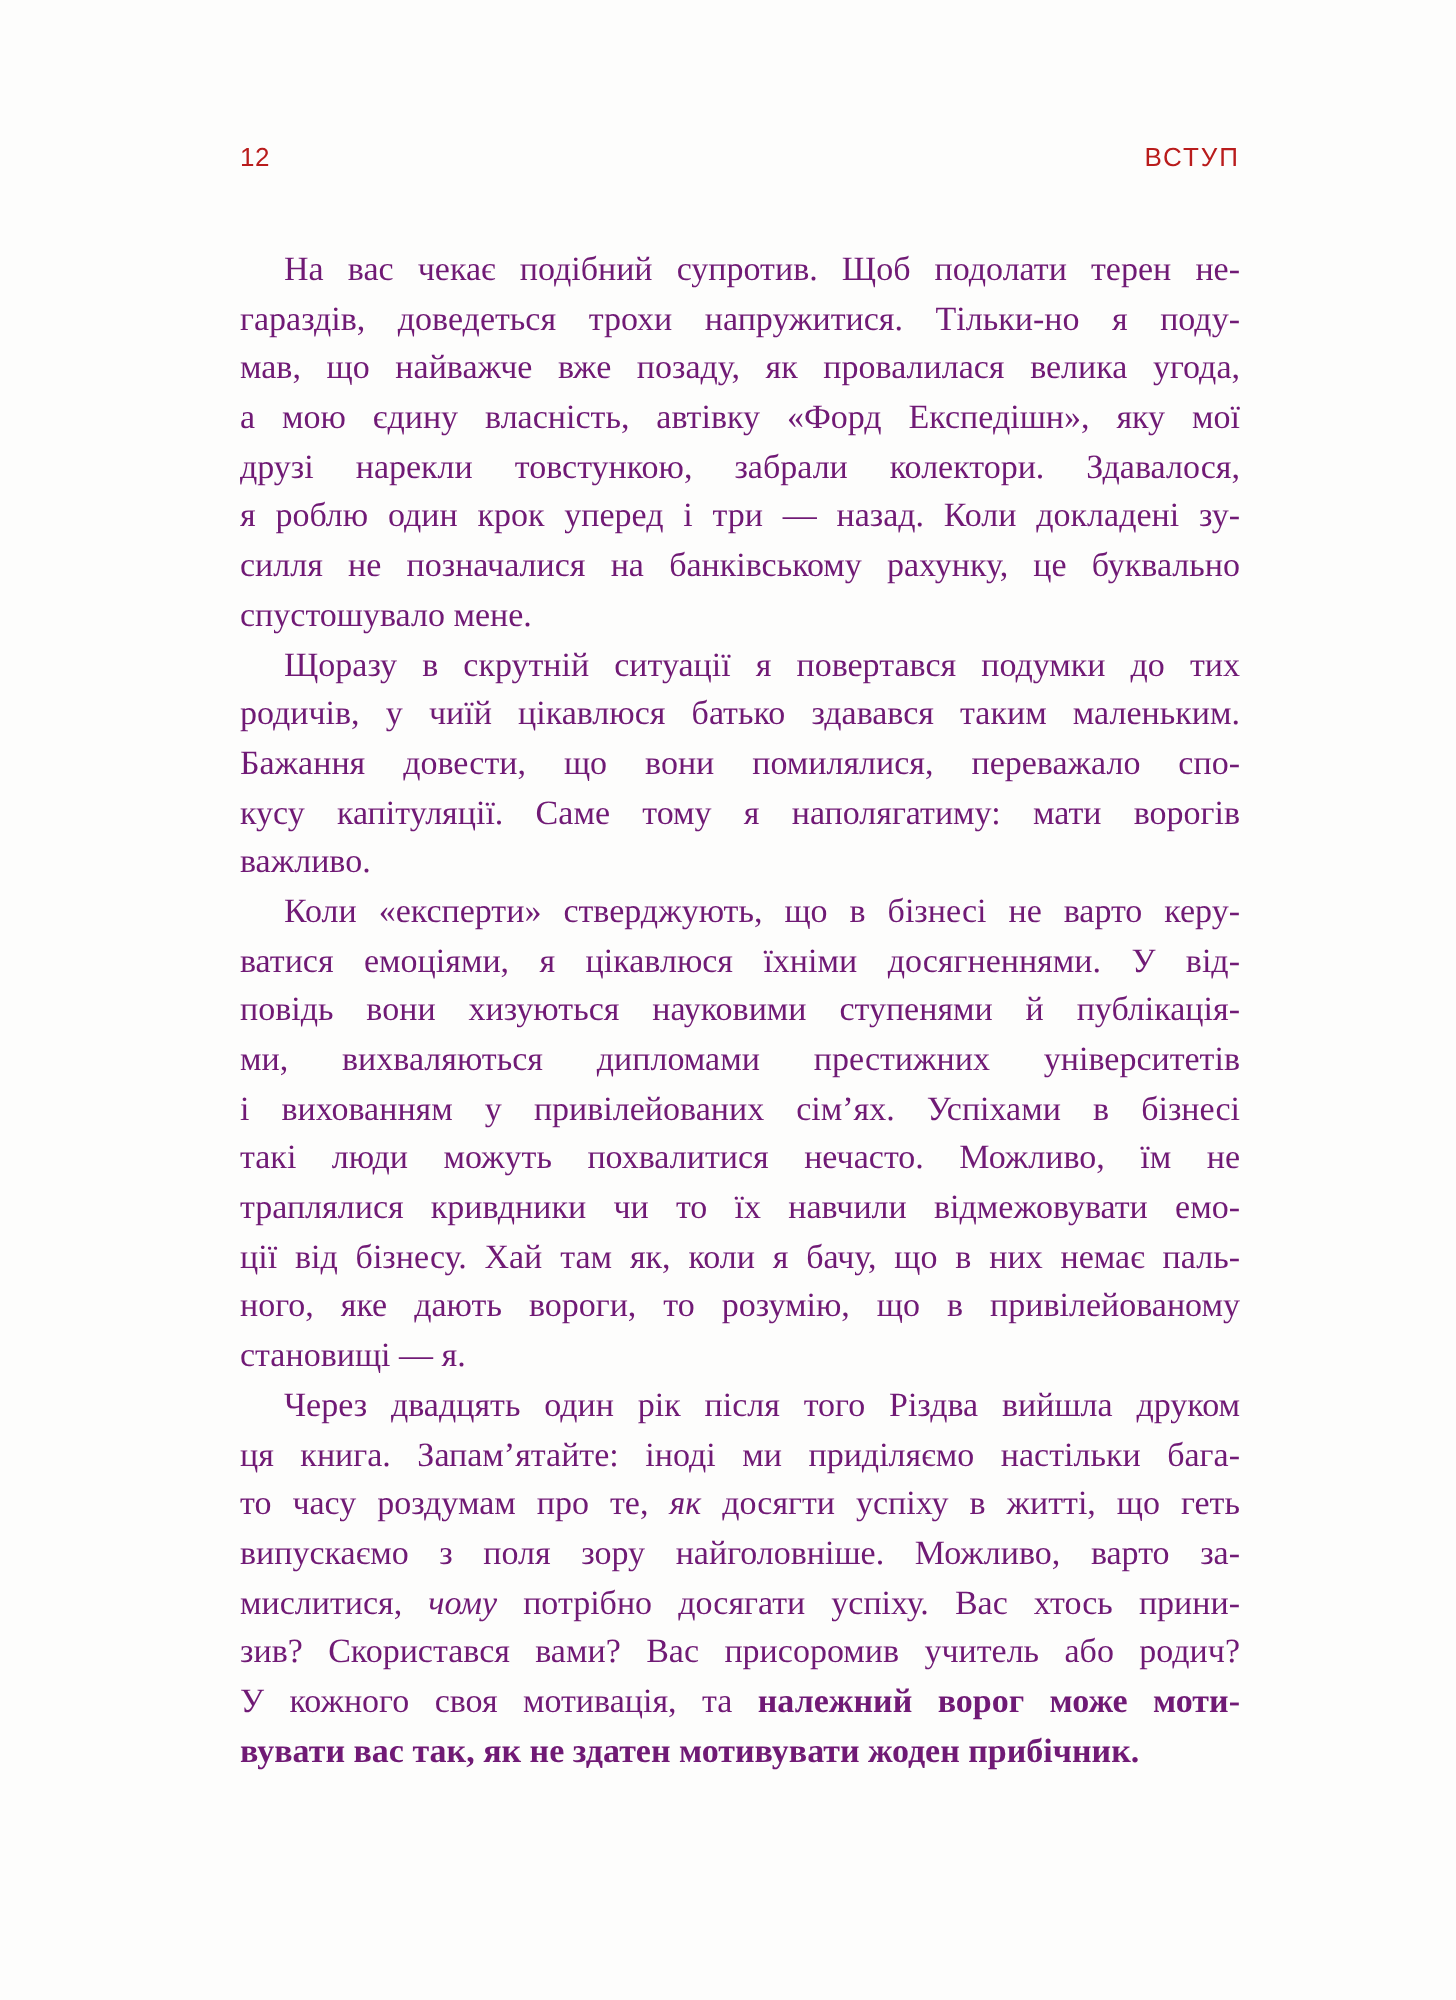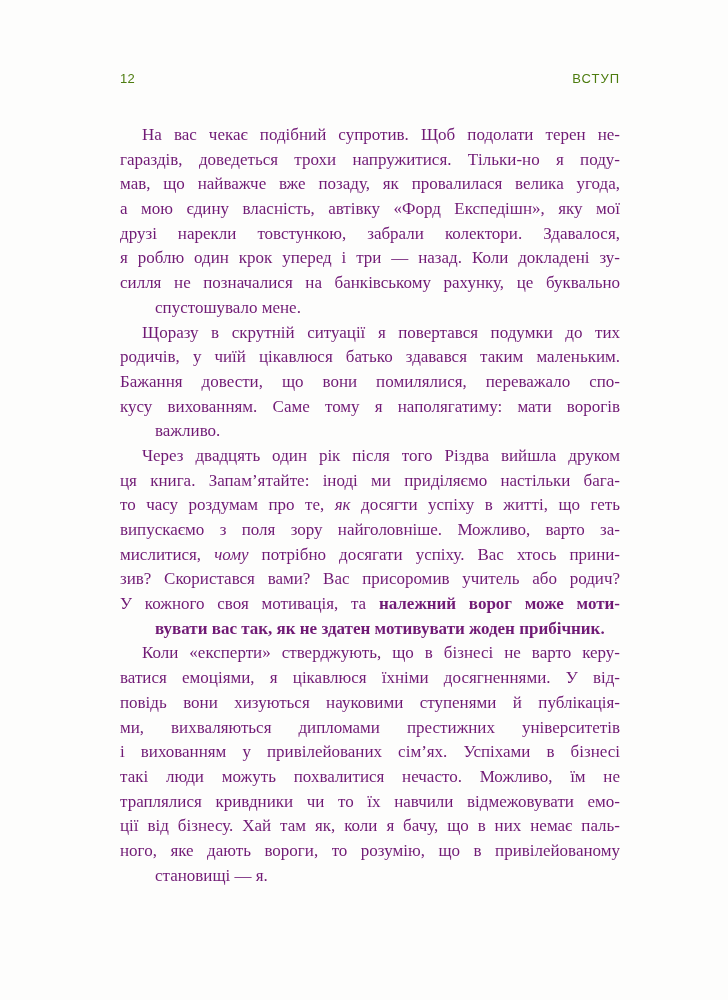--- a/index.html
+++ b/index.html
@@ -19,21 +19,21 @@
     height: 1000px;
     box-sizing: border-box;
     padding: 71px 108px 0 120px;
   }
   .running-header {
     display: flex;
     justify-content: space-between;
     align-items: center;
     font-family: "Liberation Sans", sans-serif;
     font-size: 13px;
-    color: #4d7c0f;
+    color: #b91c1c;
     width: 500px;
   }
   .running-header .page-num {
     letter-spacing: 0.3px;
   }
   .running-header .running-title {
     letter-spacing: 1px;
   }
   .page-body {
     margin-top: 37px;
@@ -48,21 +48,20 @@
   }
   .line {
     height: 24.7px;
     overflow: hidden;
     text-align: justify;
     text-align-last: justify;
     white-space: normal;
   }
   .line.last {
     text-align-last: left;
-    margin-left: 35px;
   }
   .line.first {
     text-indent: 22px;
   }
   .it { font-style: italic; }
   .bd { font-weight: bold; }
 </style>
 </head>
 <body>
 
@@ -79,39 +78,39 @@
         <div class="line"><span>а мою єдину власність, автівку «Форд Експедішн», яку мої</span></div>
         <div class="line"><span>друзі нарекли товстункою, забрали колектори. Здавалося,</span></div>
         <div class="line"><span>я роблю один крок уперед і три — назад. Коли докладені зу-</span></div>
         <div class="line"><span>силля не позначалися на банківському рахунку, це буквально</span></div>
         <div class="line last"><span>спустошувало мене.</span></div>
       </div>
       <div class="para">
         <div class="line first"><span>Щоразу в скрутній ситуації я повертався подумки до тих</span></div>
         <div class="line"><span>родичів, у чиїй цікавлюся батько здавався таким маленьким.</span></div>
         <div class="line"><span>Бажання довести, що вони помилялися, переважало спо-</span></div>
-        <div class="line"><span>кусу вихованням. Саме тому я наполягатиму: мати ворогів</span></div>
+        <div class="line"><span>кусу капітуляції. Саме тому я наполягатиму: мати ворогів</span></div>
         <div class="line last"><span>важливо.</span></div>
-      </div>
-      <div class="para">
-        <div class="line first"><span>Через двадцять один рік після того Різдва вийшла друком</span></div>
-        <div class="line"><span>ця книга. Запам’ятайте: іноді ми приділяємо настільки бага-</span></div>
-        <div class="line"><span>то часу роздумам про те, </span><span class="it">як</span><span> досягти успіху в житті, що геть</span></div>
-        <div class="line"><span>випускаємо з поля зору найголовніше. Можливо, варто за-</span></div>
-        <div class="line"><span>мислитися, </span><span class="it">чому</span><span> потрібно досягати успіху. Вас хтось прини-</span></div>
-        <div class="line"><span>зив? Скористався вами? Вас присоромив учитель або родич?</span></div>
-        <div class="line"><span>У кожного своя мотивація, та </span><span class="bd">належний ворог може моти-</span></div>
-        <div class="line last"><span class="bd">вувати вас так, як не здатен мотивувати жоден прибічник.</span></div>
       </div>
       <div class="para">
         <div class="line first"><span>Коли «експерти» стверджують, що в бізнесі не варто керу-</span></div>
         <div class="line"><span>ватися емоціями, я цікавлюся їхніми досягненнями. У від-</span></div>
         <div class="line"><span>повідь вони хизуються науковими ступенями й публікація-</span></div>
         <div class="line"><span>ми, вихваляються дипломами престижних університетів</span></div>
         <div class="line"><span>і вихованням у привілейованих сім’ях. Успіхами в бізнесі</span></div>
         <div class="line"><span>такі люди можуть похвалитися нечасто. Можливо, їм не</span></div>
         <div class="line"><span>траплялися кривдники чи то їх навчили відмежовувати емо-</span></div>
         <div class="line"><span>ції від бізнесу. Хай там як, коли я бачу, що в них немає паль-</span></div>
         <div class="line"><span>ного, яке дають вороги, то розумію, що в привілейованому</span></div>
         <div class="line last"><span>становищі — я.</span></div>
       </div>
+      <div class="para">
+        <div class="line first"><span>Через двадцять один рік після того Різдва вийшла друком</span></div>
+        <div class="line"><span>ця книга. Запам’ятайте: іноді ми приділяємо настільки бага-</span></div>
+        <div class="line"><span>то часу роздумам про те, </span><span class="it">як</span><span> досягти успіху в житті, що геть</span></div>
+        <div class="line"><span>випускаємо з поля зору найголовніше. Можливо, варто за-</span></div>
+        <div class="line"><span>мислитися, </span><span class="it">чому</span><span> потрібно досягати успіху. Вас хтось прини-</span></div>
+        <div class="line"><span>зив? Скористався вами? Вас присоромив учитель або родич?</span></div>
+        <div class="line"><span>У кожного своя мотивація, та </span><span class="bd">належний ворог може моти-</span></div>
+        <div class="line last"><span class="bd">вувати вас так, як не здатен мотивувати жоден прибічник.</span></div>
+      </div>
     </div>
 </div>
 
 </body></html>

